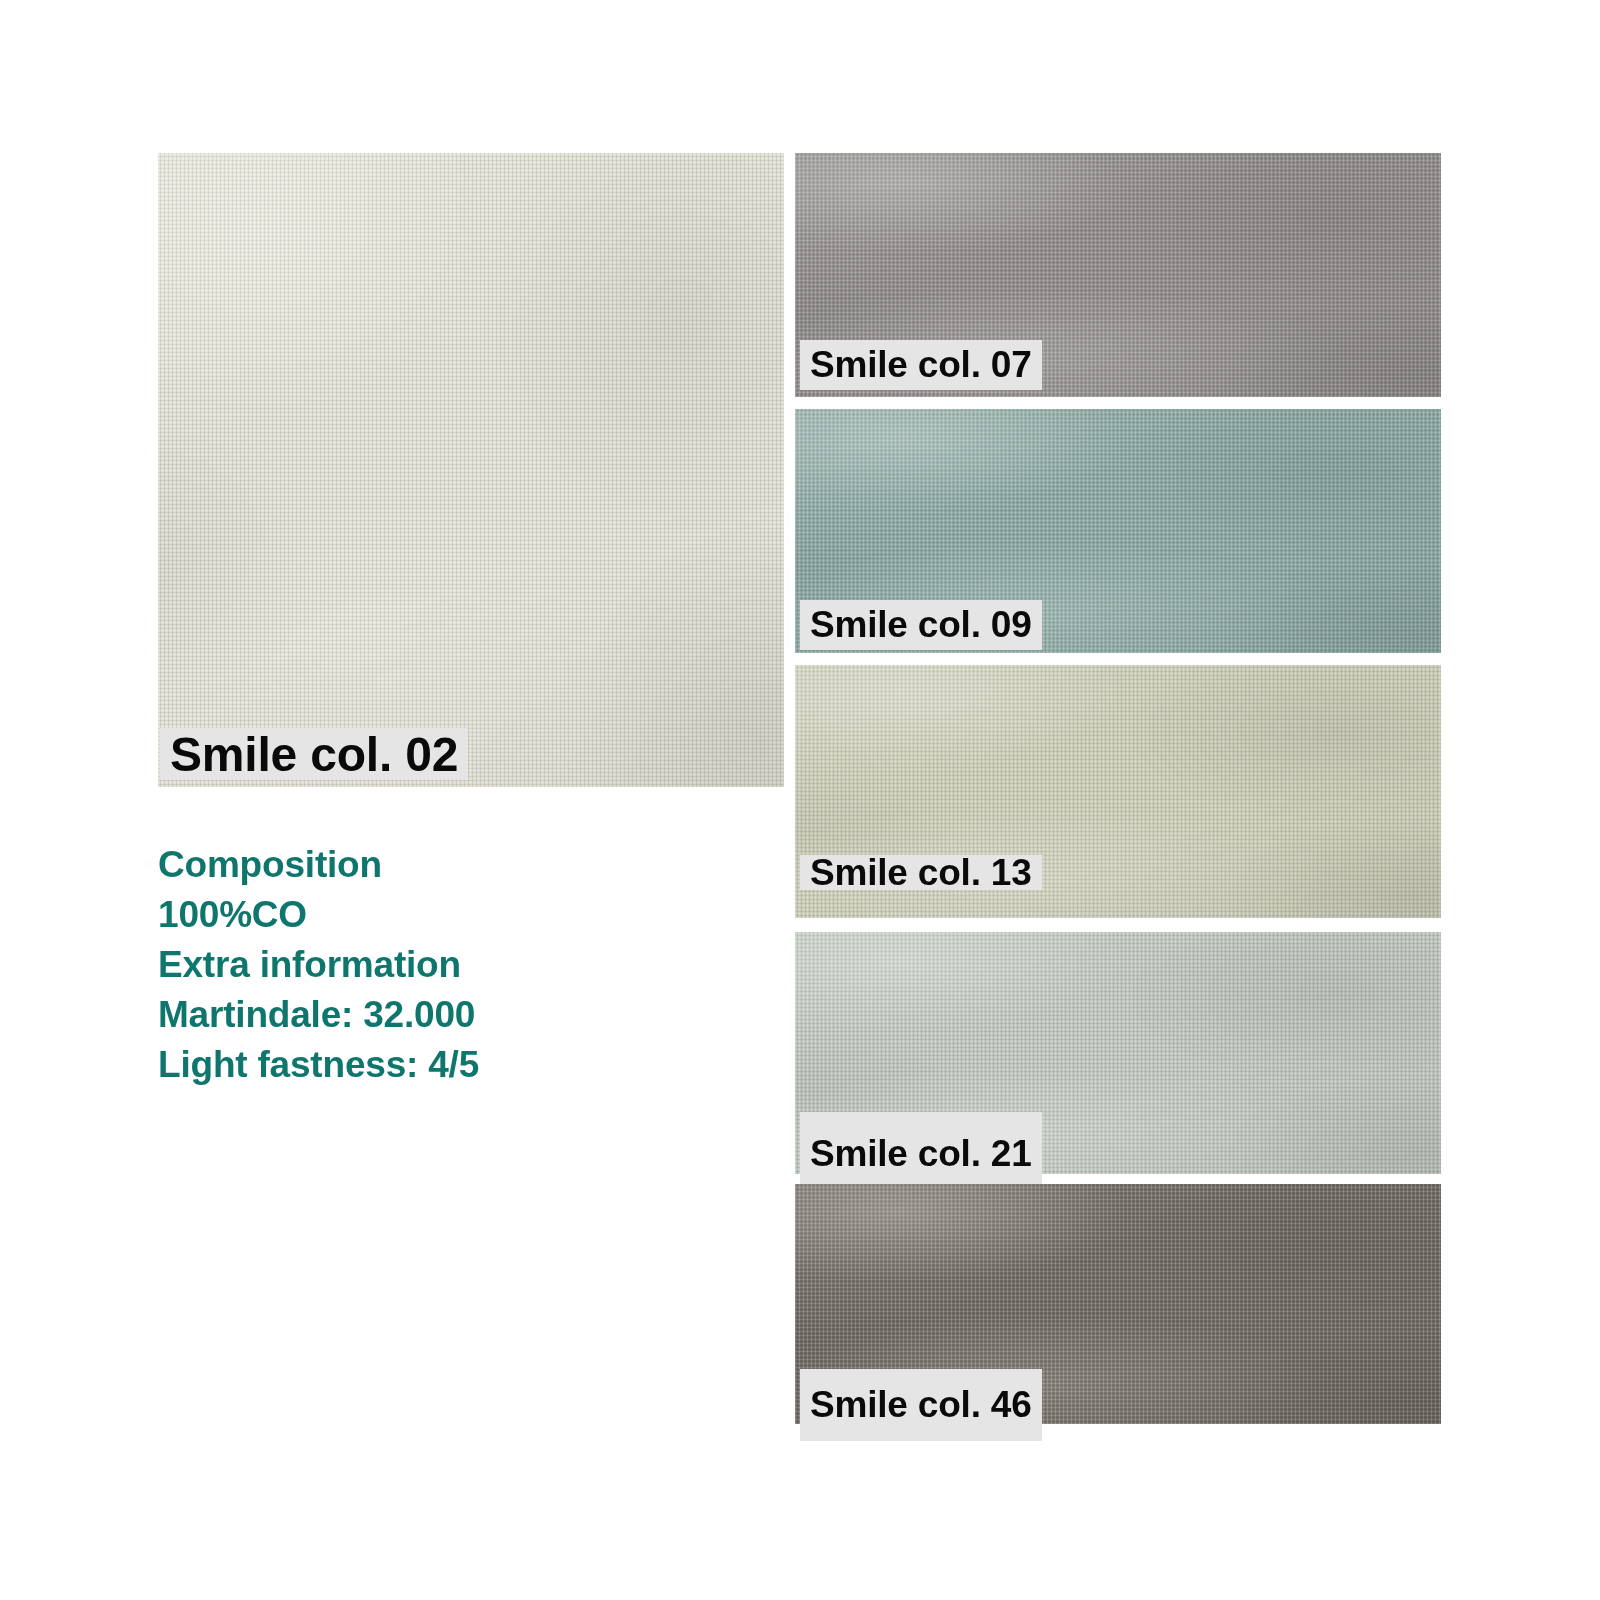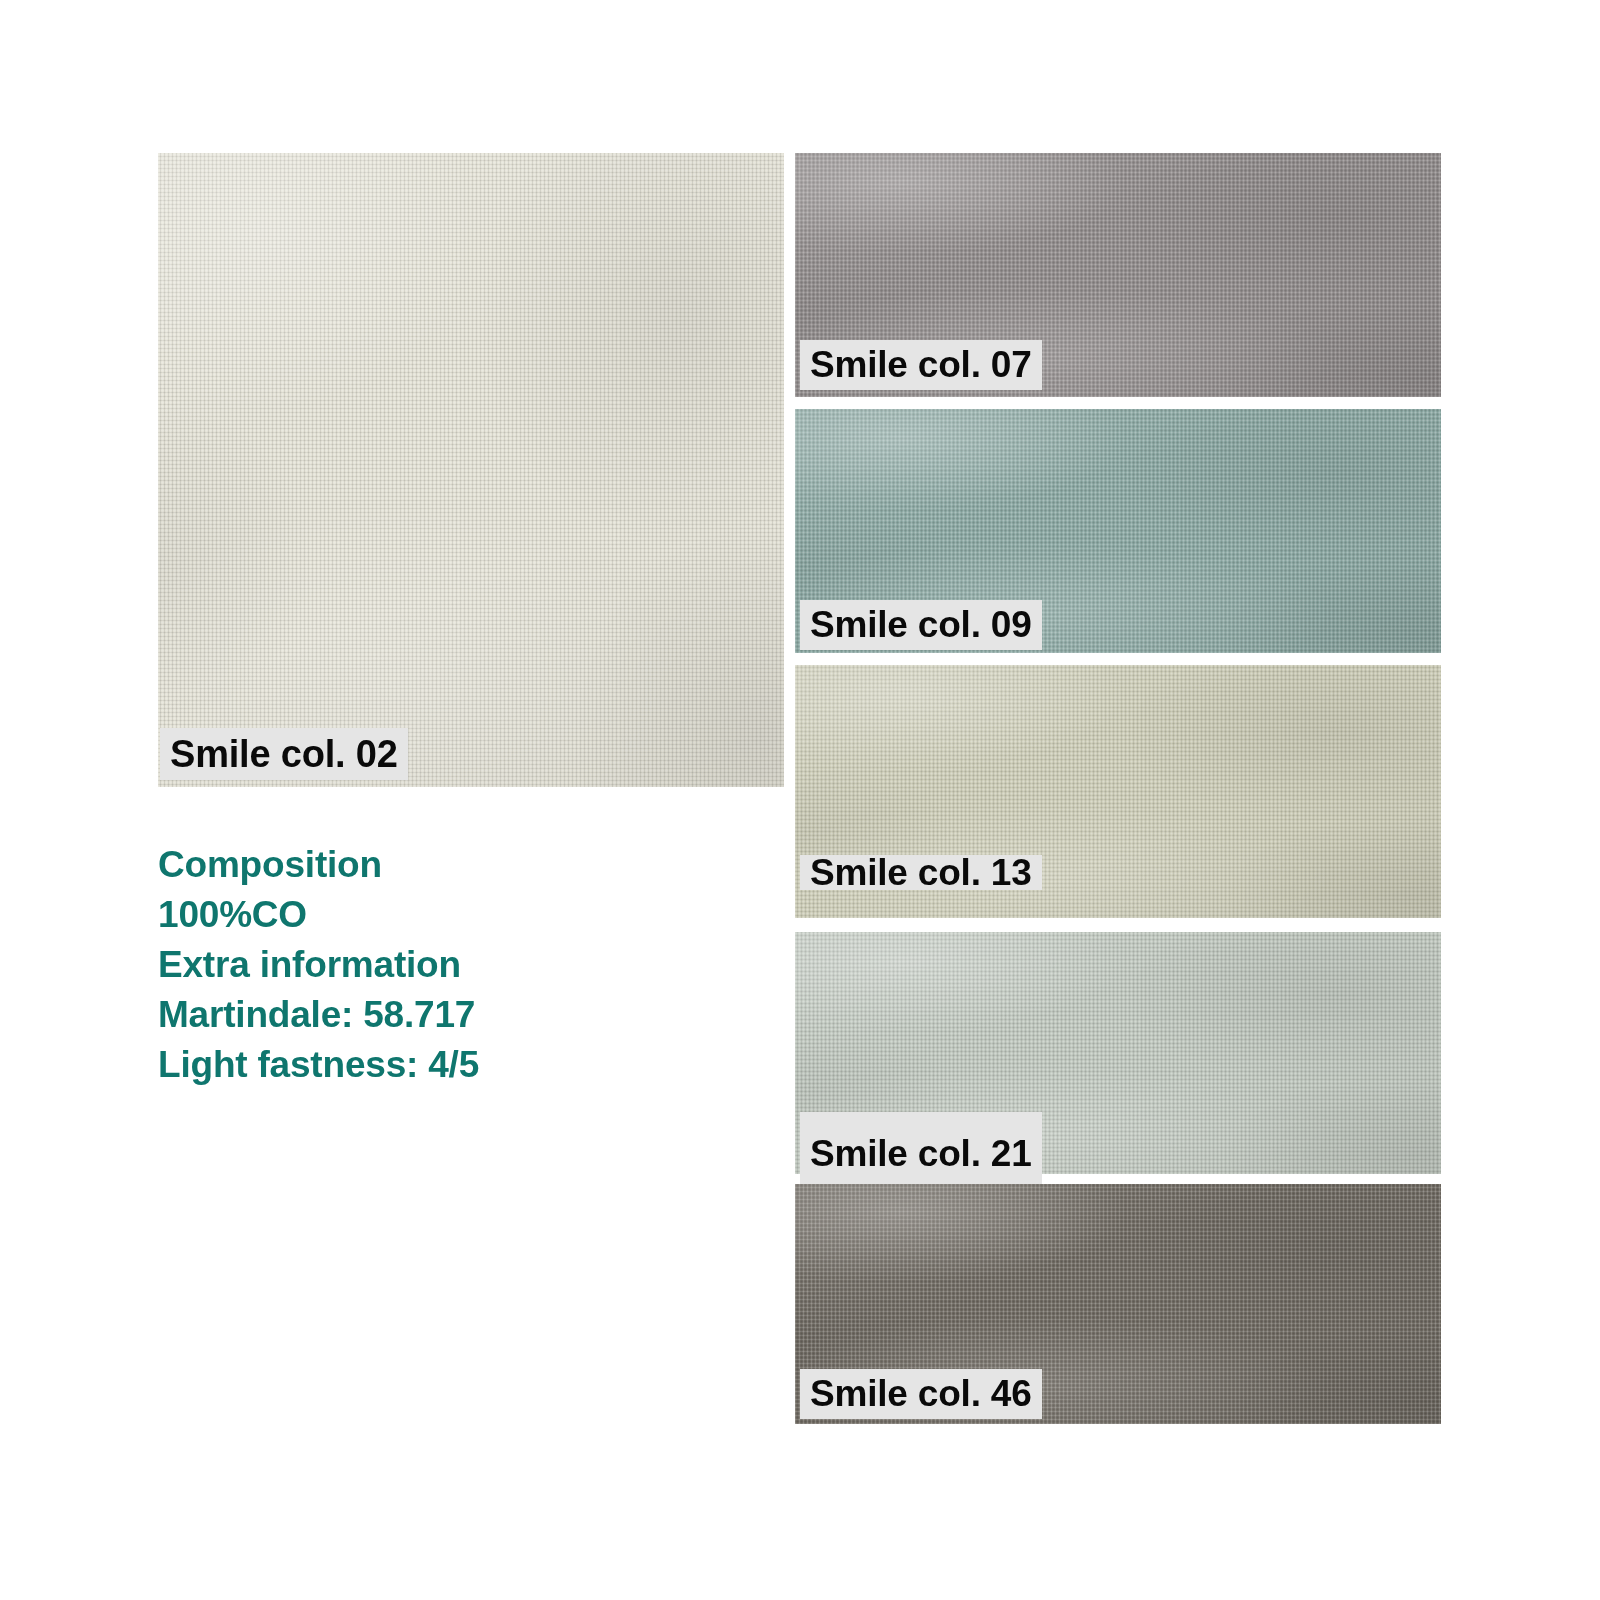--- a/index.html
+++ b/index.html
@@ -112,29 +112,29 @@
 </head>
 <body style="background-color: rgb(255, 255, 255);">
 
 <div id="sheet" style="background-color: rgb(255, 255, 255);">
 
   <div class="swatch" id="main-swatch" style="left: 158px; top: 153px; width: 626px; height: 634px; background-color: rgb(228, 226, 214);">
     <div class="weave"></div>
     <div class="cloud"></div>
     <div class="sheen"></div>
   </div>
-  <div class="label" style="left:160px; top:728px; height:52px; padding:0 10px; font-size:38px;">
+  <div class="label" style="left:160px; top:728px; height:52px; padding:0 10px; font-size:48px;">
     <span>Smile col. 02</span>
   </div>
 
   <div id="spec">
     <div class="spec-head">Composition</div>
     <div class="spec-val">100%CO</div>
     <div class="spec-head">Extra information</div>
-    <div class="spec-val">Martindale: 58.717</div>
+    <div class="spec-val">Martindale: 32.000</div>
     <div class="spec-val">Light fastness: 4/5</div>
   </div>
 
   <div class="swatch" style="left: 795px; top: 153px; width: 646px; height: 244px; background-color: rgb(145, 140, 140);">
     <div class="weave"></div>
     <div class="cloud"></div>
     <div class="sheen"></div>
   </div>
   <div class="label" style="left:800px; top:340px; height:50px; padding:0 10px; font-size:37px;">
     <span>Smile col. 07</span>
@@ -165,17 +165,17 @@
   </div>
   <div class="label" style="left:800px; top:1112px; height:50px; padding:17px 10px; font-size:37px;">
     <span>Smile col. 21</span>
   </div>
 
   <div class="swatch" style="left: 795px; top: 1184px; width: 646px; height: 240px; background-color: rgb(111, 106, 98);">
     <div class="weave"></div>
     <div class="cloud"></div>
     <div class="sheen"></div>
   </div>
-  <div class="label" style="left:800px; top:1369px; height:50px; padding:0 10px; font-size:37px;">
+  <div class="label" style="left:800px; top:1369px; height:50px; padding:11px 10px; font-size:37px;">
     <span>Smile col. 46</span>
   </div>
 
 </div>
 
 </body></html>

